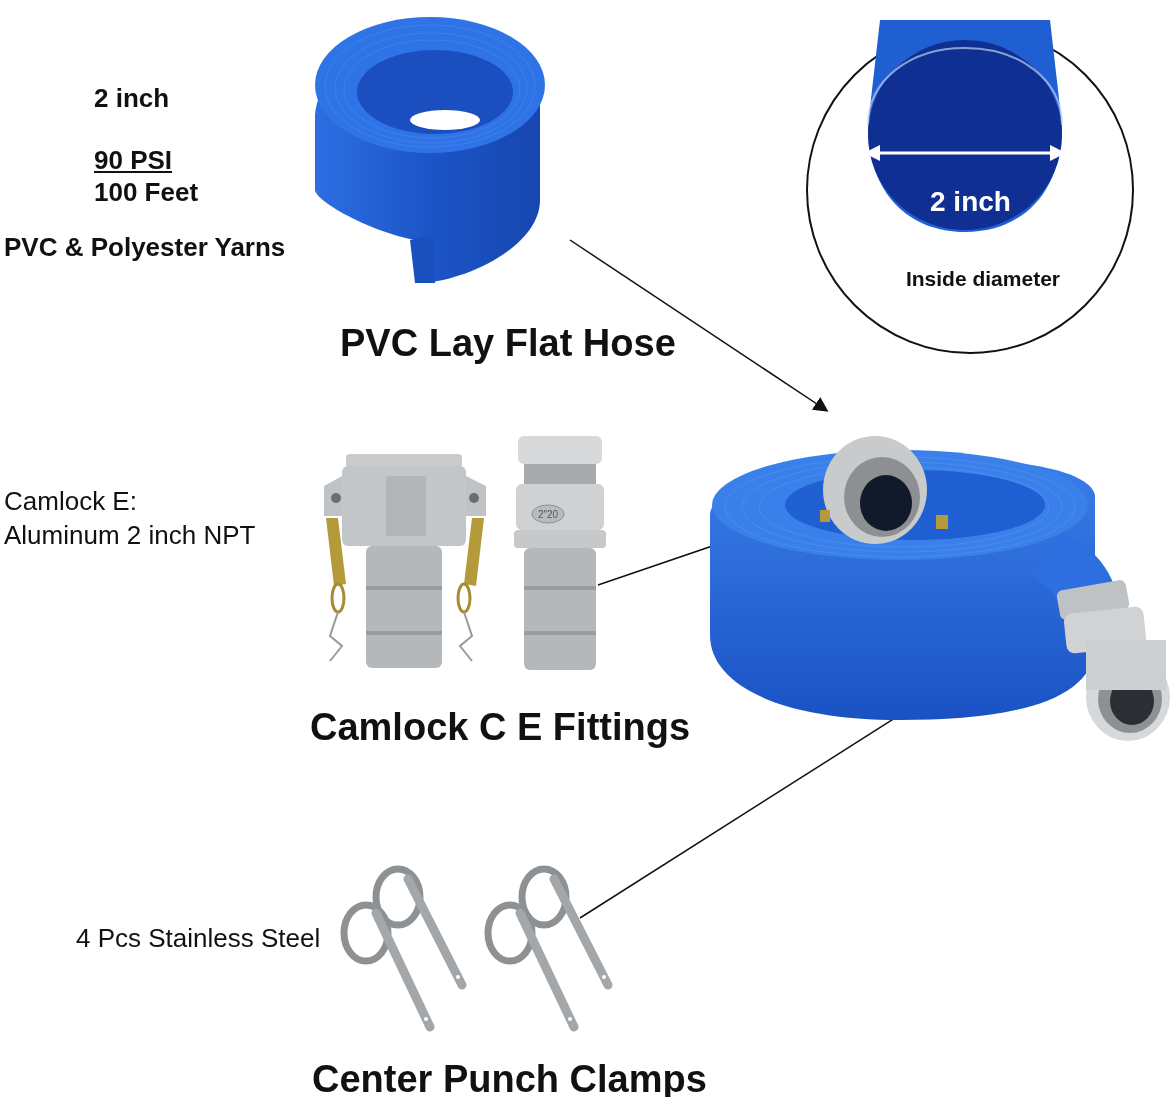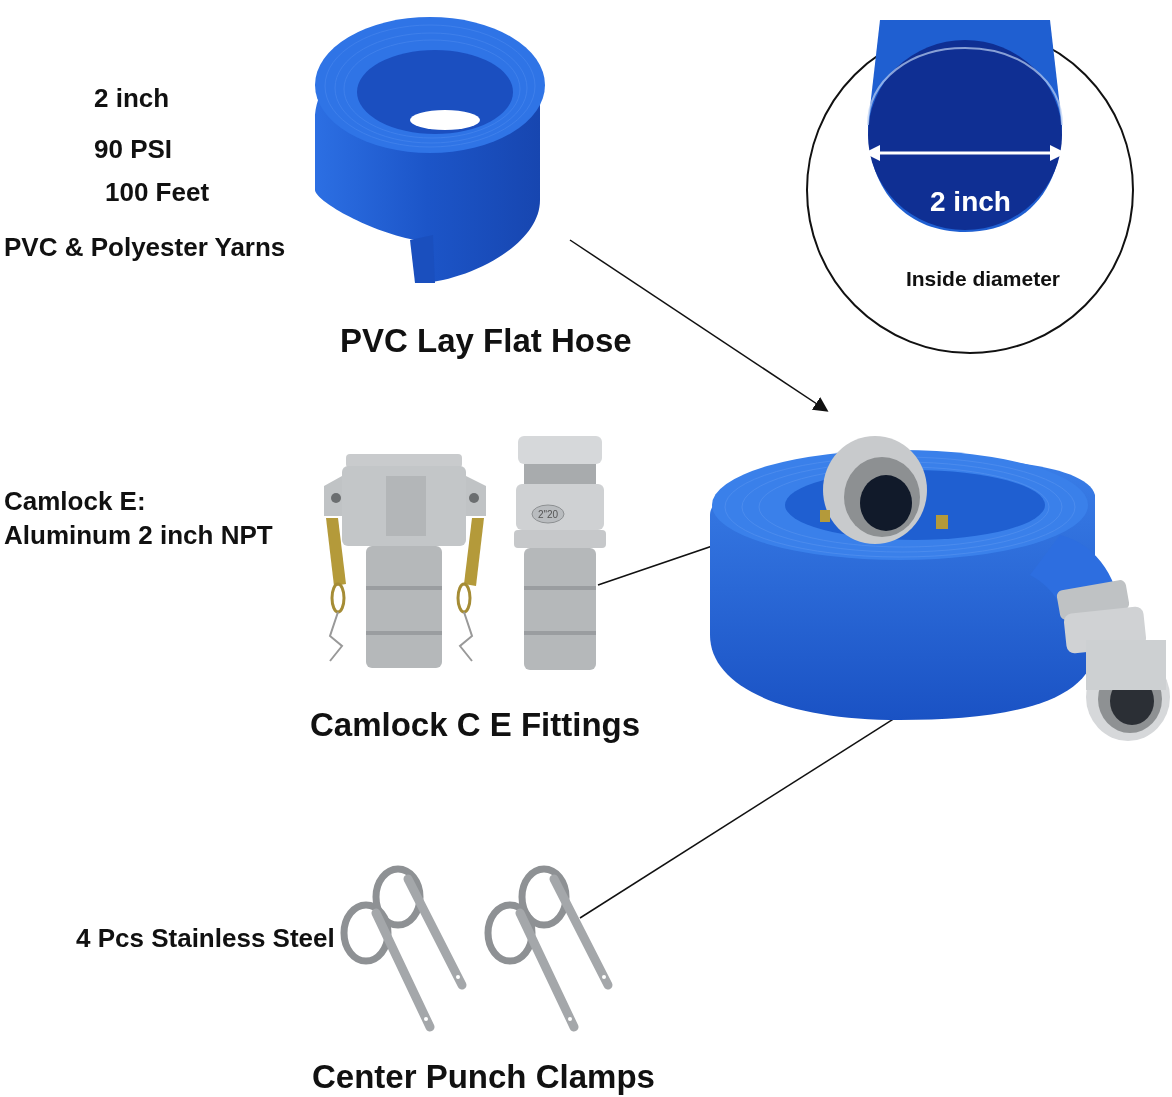--- a/index.html
+++ b/index.html
@@ -1,29 +1,29 @@
 <!DOCTYPE html>
 <html><head>
   <meta charset="utf-8">
   <style>
     html, body { margin: 0; padding: 0; background: #ffffff; }
     body { width: 1172px; height: 1097px; position: relative; overflow: hidden;
            font-family: "Liberation Sans", "DejaVu Sans", sans-serif; color: #111; }
     .abs { position: absolute; }
     .spec { font-weight: bold; font-size: 26px; line-height: 1; white-space: nowrap; }
-    .title { font-weight: bold; font-size: 33px; line-height: 1; white-space: nowrap; color:#111; }
-    .label { font-weight: bold; font-size: 26px; line-height: 1.3; white-space: nowrap; }
+    .title { font-weight: bold; font-size: 38px; line-height: 1; white-space: nowrap; color:#111; }
+    .label { font-weight: normal; font-size: 26px; line-height: 1.3; white-space: nowrap; }
     svg { position: absolute; overflow: visible; }
   </style>
 </head>
 <body>
 
 <div class="abs spec" style="left:94px; top:85px;">2 inch</div>
-<div class="abs spec" style="left:94px; top:136px;">90 PSI</div>
-<div class="abs spec" style="left:105px; top:179px;">100 Feet</div>
+<div class="abs spec" style="left:94px; top:147px;text-decoration:underline;">90 PSI</div>
+<div class="abs spec" style="left:94px; top:179px;">100 Feet</div>
 <div class="abs spec" style="left:4px; top:234px;">PVC &amp; Polyester Yarns</div>
 
 <svg style="left:305px; top:0px;" width="240" height="290" viewBox="0 0 240 290">
   <defs>
     <linearGradient id="hg1" x1="0" y1="0" x2="1" y2="0">
       <stop offset="0" stop-color="#2c6fe3"></stop>
       <stop offset="0.5" stop-color="#1c55c8"></stop>
       <stop offset="1" stop-color="#1746b0"></stop>
     </linearGradient>
   </defs>

